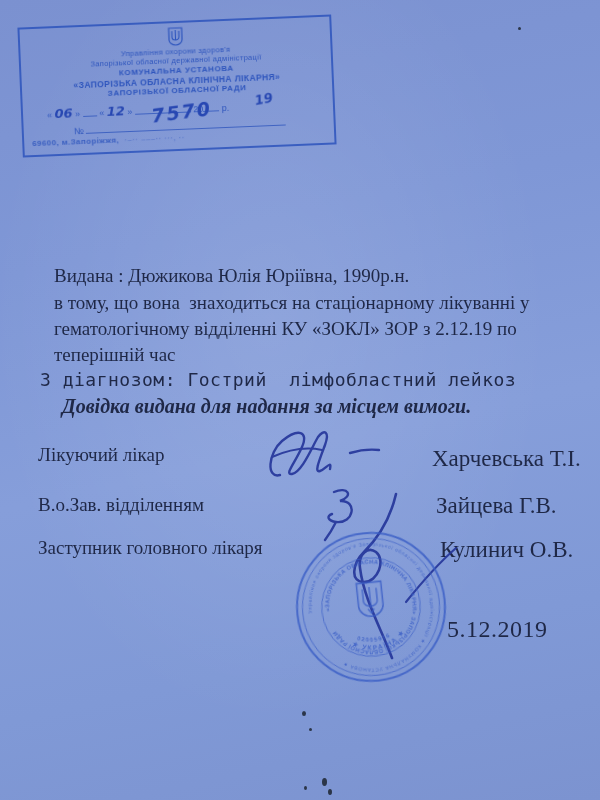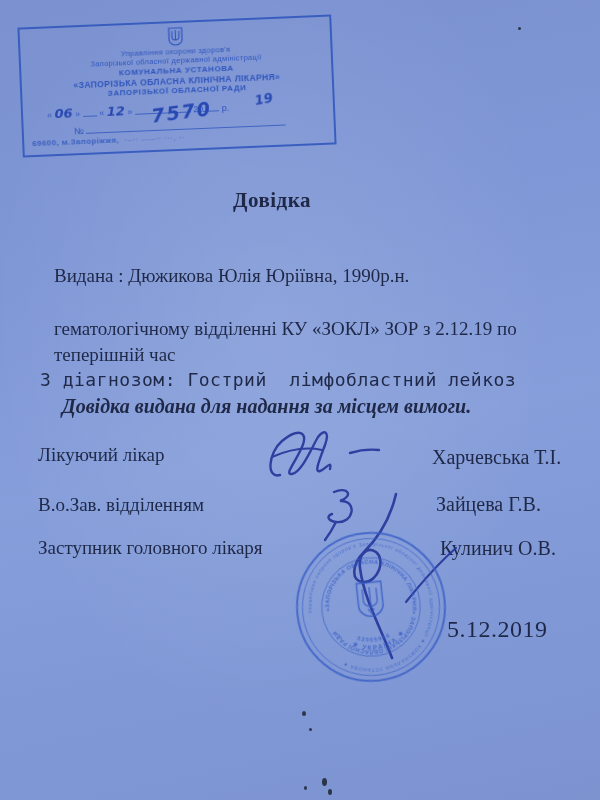--- a/index.html
+++ b/index.html
@@ -42,21 +42,21 @@
   .emblem-svg{display:block; margin:0 auto 1px auto;}
 
   
   .doc-text{white-space:pre; font-size:19px;margin-left:16px;}
   #title{left:0; top:188px; width:544px; text-align:center; font-size:21px; font-weight:bold; letter-spacing:.5px;}
   .body-line{left:38px;}
   #diagnosis{left:40px; top:369px; font-family:"DejaVu Sans Mono", monospace; font-size:18px; letter-spacing:.5px; white-space:pre;}
   #purpose{left:62px; top:395px; font-weight:bold; font-size:20px;font-style:italic;}
 
   .sig-role{left:38px; font-size:19px; white-space:pre;}
-  .sig-name{font-size:20px; white-space:pre;text-align:right;}
+  .sig-name{font-size:23px; white-space:pre;text-align:right;}
 
   #date{left:447px; top:616px; font-size:24px; letter-spacing:.5px;}
 
   
   .pen{stroke:#26379b; fill:none; stroke-linecap:round;}
   .pen-svg{filter:blur(.2px); opacity:.92;}
 
   
   #seal{ left:294px; top:530px; width:154px; height:154px; opacity:.82; filter:blur(.35px); transform:rotate(-6deg);}
   #seal text{fill:#3a5ec6; font-family:"Liberation Sans", sans-serif;}
@@ -102,23 +102,23 @@
     </div>
   </div>
 
   <div class="abs speck" style="left:518px; top:27px; width:3px; height:3px;"></div>
   <div class="abs speck" style="left:302px; top:711px; width:4px; height:5px;"></div>
   <div class="abs speck" style="left:309px; top:728px; width:3px; height:3px;"></div>
   <div class="abs speck" style="left:322px; top:778px; width:5px; height:8px;"></div>
   <div class="abs speck" style="left:304px; top:786px; width:3px; height:4px;"></div>
   <div class="abs speck" style="left:328px; top:789px; width:4px; height:6px;"></div>
 
-  <div id="title" class="abs">Довідка</div>
 
   <div class="abs doc-text body-line" style="top:265px;">Видана : Дюжикова Юлія Юріївна, 1990р.н.</div>
+  <div class="abs doc-text body-line" style="top:292px;">в тому, що вона  знаходиться на стаціонарному лікуванні у</div>
   <div class="abs doc-text body-line" style="top:318px;font-family:Liberation Serif, serif;">гематологічному відділенні КУ «ЗОКЛ» ЗОР з 2.12.19 по</div>
   <div class="abs doc-text body-line" style="top:344px;">теперішній час</div>
   <div id="diagnosis" class="abs">З діагнозом: Гострий  лімфобластний лейкоз</div>
   <div id="purpose" class="abs">Довідка видана для надання за місцем вимоги.</div>
 
   <div class="abs sig-role" style="top:444px;">Лікуючий лікар</div>
   <div class="abs sig-name" style="left:432px; top:446px;">Харчевська Т.І.</div>
 
   <div class="abs sig-role" style="top:494px;">В.о.Зав. відділенням</div>
   <div class="abs sig-role" style="top:537px;">Заступник головного лікаря</div>

